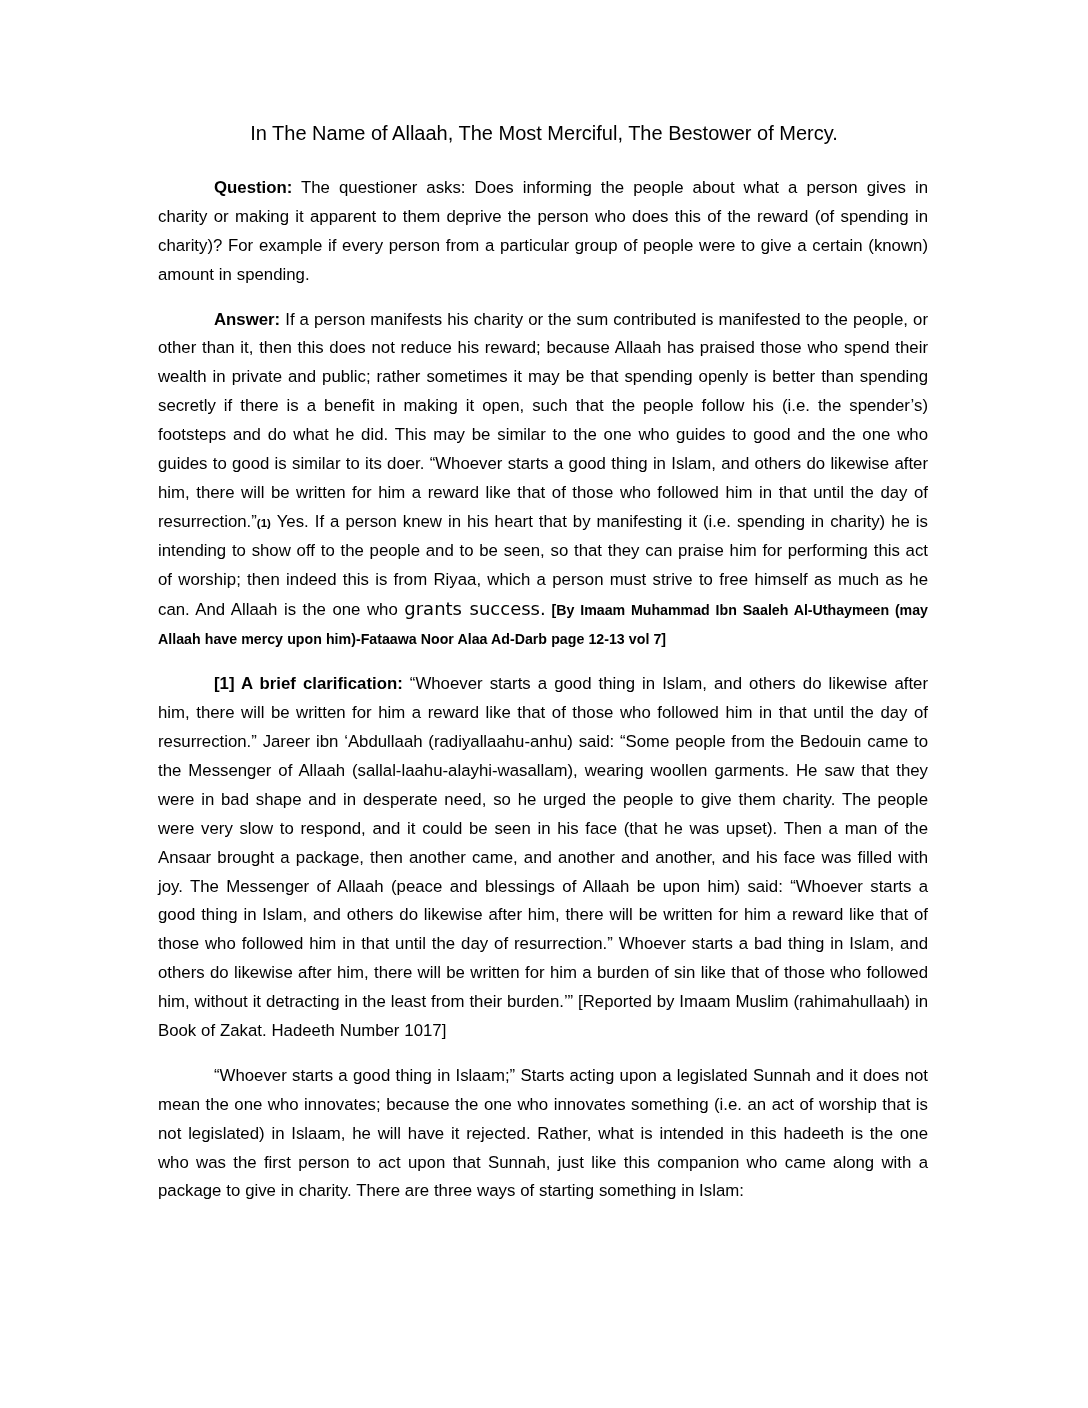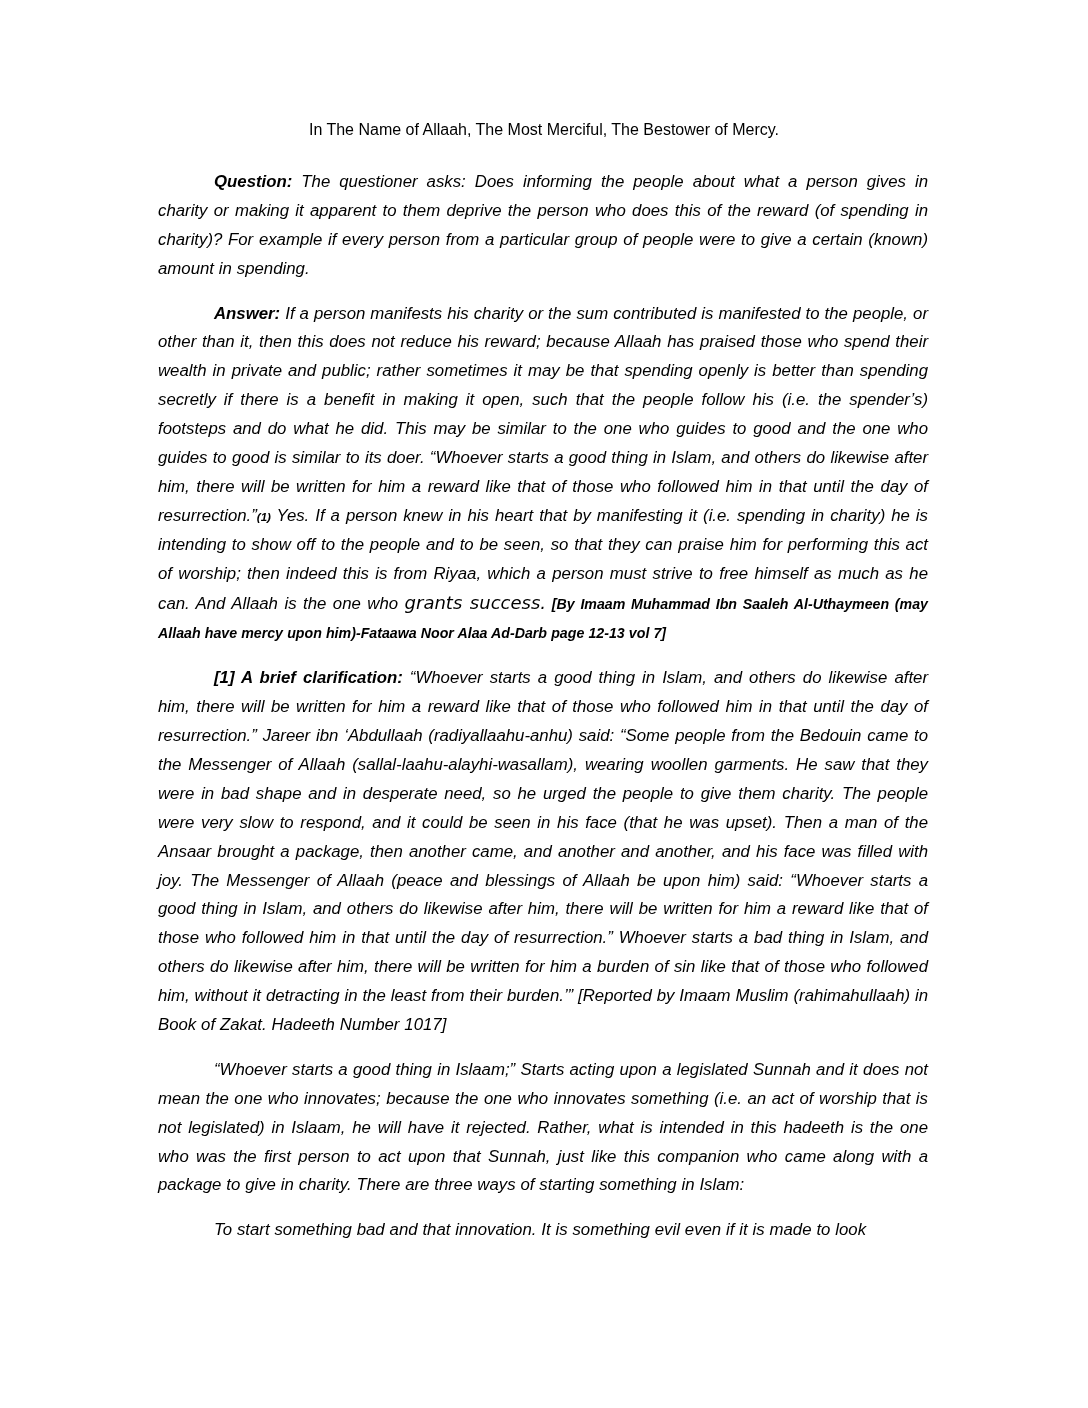--- a/index.html
+++ b/index.html
@@ -15,33 +15,32 @@
   }
   .page {
     width: 1088px;
     height: 1408px;
     box-sizing: border-box;
     padding: 118px 158px 0 158px;
     position: relative;
   }
   .doc-title {
     text-align: center;
-    font-size: 16px;
+    font-size: 20px;
     line-height: 1.5;
     margin: 0 0 26px 0;
   }
   p.body-para {
     font-size: 16.8px;
     line-height: 1.72;
     text-align: justify;
     text-justify: inter-word;
     margin: 0 2px 16px 0;
     text-indent: 56px;
     word-spacing: 0.2px;
-    font-style: italic;
   }
   .lbl {
     font-weight: bold;
   }
   .sup-ref {
     font-size: 11.5px;
     font-weight: bold;
     vertical-align: baseline;
   }
   .tail-plain {
@@ -70,15 +69,14 @@
   <p class="body-para">
     <span class="lbl">Answer:</span><span> If a person manifests his charity or the sum contributed is manifested to the people, or other than it, then this does not reduce his reward; because Allaah has praised those who spend their wealth in private and public; rather sometimes it may be that spending openly is better than spending secretly if there is a benefit in making it open, such that the people follow his (i.e. the spender’s) footsteps and do what he did.  This may be similar to the one who guides to good and the one who guides to good is similar to its doer. “Whoever starts a good thing in Islam, and others do likewise after him, there will be written for him a reward like that of those who followed him in that until the day of resurrection.”</span><span class="sup-ref">(1)</span><span> Yes. If a person knew in his heart that by manifesting it (i.e. spending in charity) he is intending to show off to the people and to be seen, so that they can praise him for performing this act of worship; then indeed this is from Riyaa, which a person must strive to free himself as much as he can. And Allaah is the one who </span><span class="tail-plain">grants success.</span><span class="source-note"> [By Imaam Muhammad Ibn Saaleh Al-Uthaymeen (may Allaah have mercy upon him)-Fataawa Noor Alaa Ad-Darb page 12-13 vol 7]</span>
   </p>
 
   <p class="body-para">
     <span class="lbl">[1] A brief clarification:</span><span> “Whoever starts a good thing in Islam, and others do likewise after him, there will be written for him a reward like that of those who followed him in that until the day of resurrection.” Jareer ibn ‘Abdullaah (radiyallaahu-anhu) said: “Some people from the Bedouin came to the Messenger of Allaah (sallal-laahu-alayhi-wasallam), wearing woollen garments. He saw that they were in bad shape and in desperate need, so he urged the people to give them charity. The people were very slow to respond, and it could be seen in his face (that he was upset). Then a man of the Ansaar brought a package, then another came, and another and another, and his face was filled with joy. The Messenger of Allaah (peace and blessings of Allaah be upon him) said: “Whoever starts a good thing in Islam, and others do likewise after him, there will be written for him a reward like that of those who followed him in that until the day of resurrection.” Whoever starts a bad thing in Islam, and others do likewise after him, there will be written for him a burden of sin like that of those who followed him, without it detracting in the least from their burden.’” [Reported by Imaam Muslim (rahimahullaah) in Book of Zakat. Hadeeth Number 1017]</span>
   </p>
 
   <p class="body-para">“Whoever starts a good thing in Islaam;” Starts acting upon a legislated Sunnah and it does not mean the one who innovates; because the one who innovates something (i.e. an act of worship that is not legislated) in Islaam, he will have it rejected. Rather, what is intended in this hadeeth is the one who was the first person to act upon that Sunnah, just like this companion who came along with a package to give in charity.  There are three ways of starting something in Islam:</p>
 
-  <p class="body-para last-para">To start something bad and that innovation. It is something evil even if it is made to look</p>
 
 </div>
 
 </body></html>

